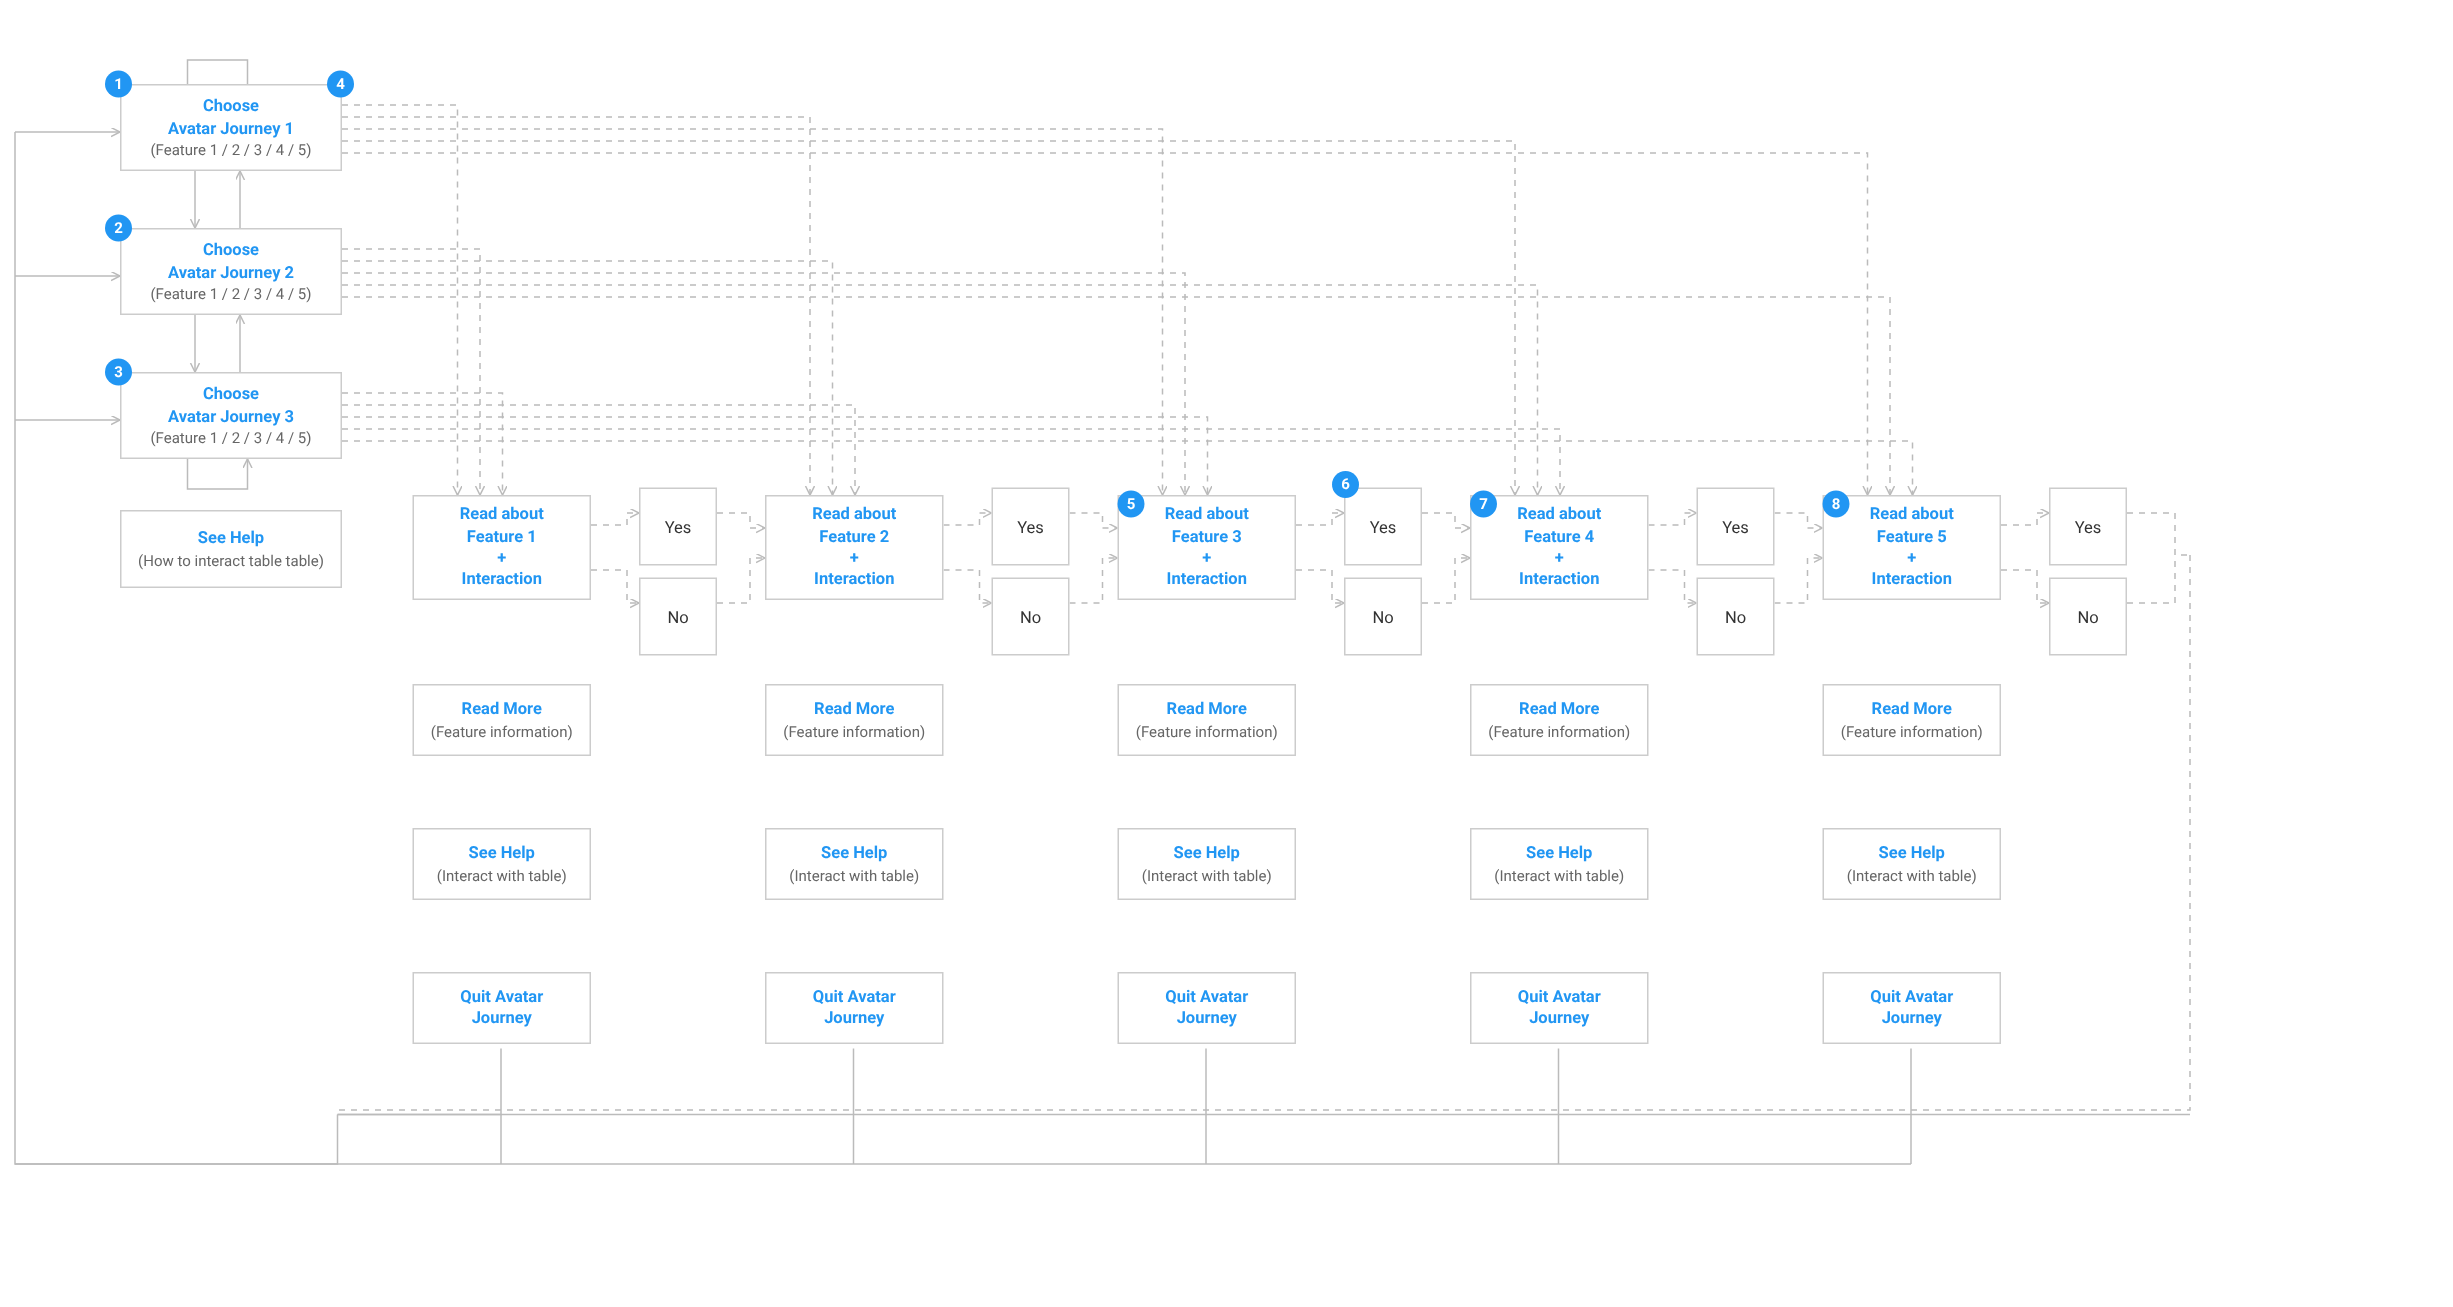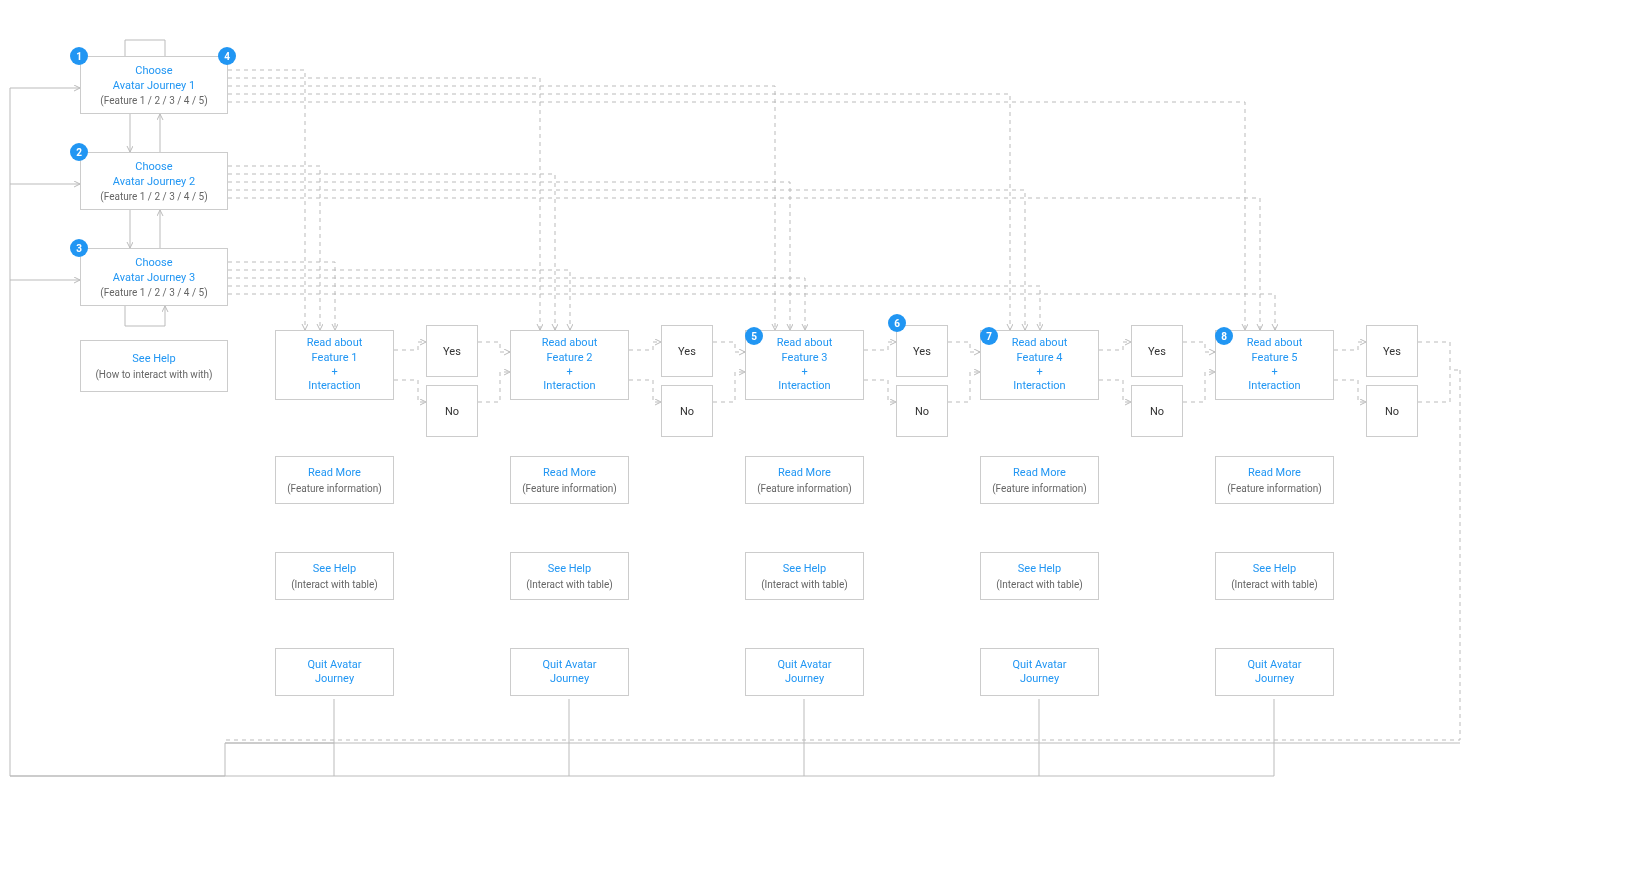--- a/index.html
+++ b/index.html
@@ -1,18 +1,18 @@
 <!DOCTYPE html>
 <html><head>
 <meta charset="utf-8">
 <style>
   html,body{margin:0;padding:0;background:#fff;font-family:-apple-system,BlinkMacSystemFont,'Segoe UI',Roboto,Helvetica,Arial,sans-serif;font-size:11px;color:#333}
   #canvas{position:relative;width:1635px;height:871px}
   .box{position:absolute;border:1px solid #ccc;background:#fff;display:flex;flex-direction:column;align-items:center;justify-content:center;text-align:center;padding:4px;box-sizing:border-box}
-  .title{color:#2196f3;font-weight:400;line-height:1.3}
+  .title{color:#2196f3;font-weight:700;line-height:1.3}
   .sub{color:#666;font-size:10px;margin-top:2px}
   .small{width:52px;height:52px}
   .badge{position:absolute;width:18px;height:18px;border-radius:50%;background:#2196f3;color:#fff;font-size:10px;font-weight:700;display:flex;align-items:center;justify-content:center;z-index:5}
   svg{position:absolute;top:0;left:0;width:1635px;height:871px;pointer-events:none}
   .solid{stroke:#bbb;stroke-width:1;fill:none}
   .dash{stroke:#bbb;stroke-width:1;fill:none;stroke-dasharray:4 4}
 </style>
 </head>
 <body>
 
@@ -114,21 +114,21 @@
 <div class="box" style="left:80px;top:152px;width:148px;height:58px">
   <div class="title">Choose<br>Avatar Journey 2</div>
   <div class="sub">(Feature 1 / 2 / 3 / 4 / 5)</div>
 </div>
 <div class="box" style="left:80px;top:248px;width:148px;height:58px">
   <div class="title">Choose<br>Avatar Journey 3</div>
   <div class="sub">(Feature 1 / 2 / 3 / 4 / 5)</div>
 </div>
 <div class="box" style="left:80px;top:340px;width:148px;height:52px">
   <div class="title">See Help</div>
-  <div class="sub">(How to interact with with)</div>
+  <div class="sub">(How to interact table table)</div>
 </div>
 
 <div class="box" style="left:275px;top:330px;width:119px;height:70px">
       <div class="title">Read about<br>Feature 1<br>+<br>Interaction</div>
     </div>
 <div class="box small" style="left:426px;top:325px">
       <span>Yes</span>
     </div>
 <div class="box small" style="left:426px;top:385px">
       <span>No</span>

